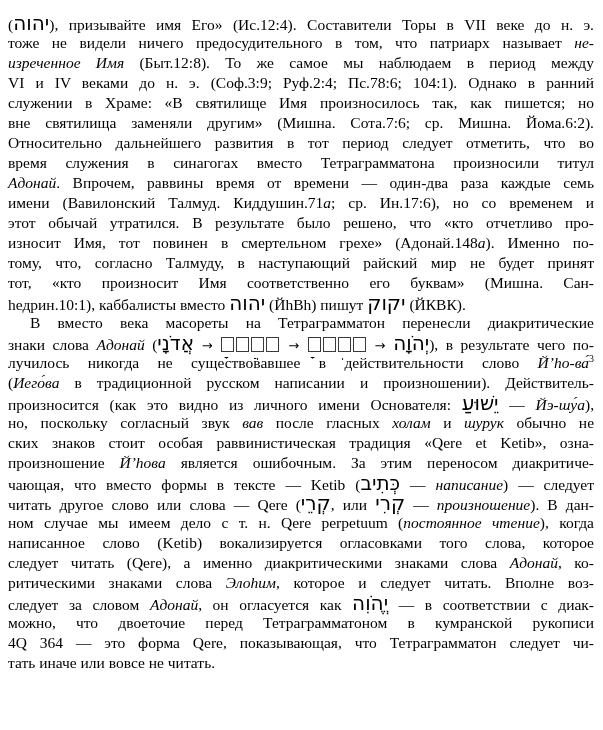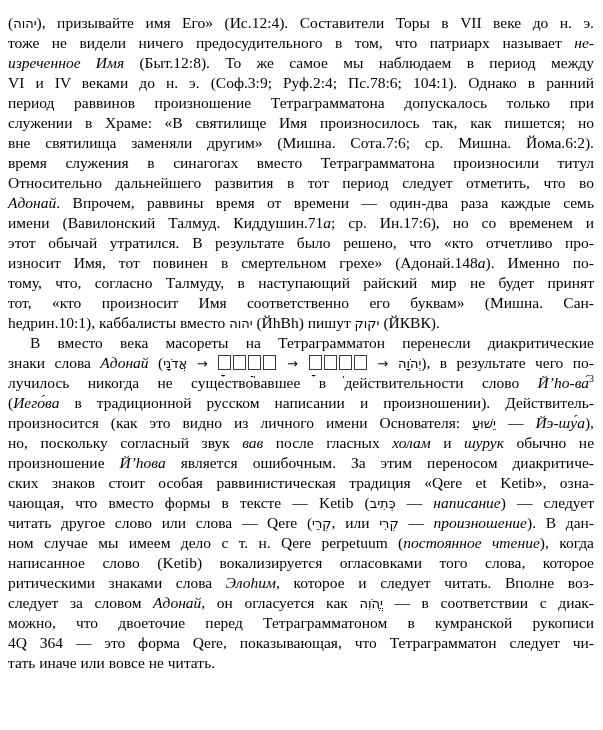--- a/index.html
+++ b/index.html
@@ -28,21 +28,21 @@
   .line.last {
     text-align-last: left;
   }
   .line.indent {
     text-indent: 22px;
   }
   .t  { font-style: normal; }
   .it { font-style: italic; }
   .heb {
     font-family: "DejaVu Sans", sans-serif;
-    font-size: 13px;
+    font-size: 20px;
     direction: rtl;
     unicode-bidi: isolate;
   }
   .arr {
     font-family: "DejaVu Sans", sans-serif;
     font-size: 13px;
   }
   .sup {
     font-size: 10px;
     vertical-align: super;
@@ -75,43 +75,43 @@
 </style>
 </head>
 <body>
 
 <div class="page">
   <div id="text-root">
       <div class="line"><span class="t">(</span><span class="heb">יהוה</span><span class="t">), призывайте имя Его» (Ис.12:4). Составители Торы в VII веке до н. э.</span></div>
       <div class="line"><span class="t">тоже не видели ничего предосудительного в том, что патриарх называет </span><span class="it">не-</span></div>
       <div class="line"><span class="it">изреченное Имя</span><span class="t"> (Быт.12:8). То же самое мы наблюдаем в период между</span></div>
       <div class="line"><span class="t">VI и IV веками до н. э. (Соф.3:9; Руф.2:4; Пс.78:6; 104:1). Однако в ранний</span></div>
-      <div class="line"><span class="t">период раввинов произношение Тетраграмматона допускалось только при</span></div>
       <div class="line"><span class="t">служении в Храме: «В святилище Имя произносилось так, как пишется; но</span></div>
       <div class="line"><span class="t">вне святилища заменяли другим» (Мишна. Сота.7:6; ср. Мишна. Йома.6:2).</span></div>
+      <div class="line"><span class="t">Относительно дальнейшего развития в тот период следует отметить, что во</span></div>
       <div class="line"><span class="t">время служения в синагогах вместо Тетраграмматона произносили титул</span></div>
-      <div class="line"><span class="t">Относительно дальнейшего развития в тот период следует отметить, что во</span></div>
       <div class="line"><span class="it">Адонай</span><span class="t">. Впрочем, раввины время от времени — один-два раза каждые семь</span></div>
       <div class="line"><span class="t">имени (Вавилонский Талмуд. Киддушин.71</span><span class="it">а</span><span class="t">; ср. Ин.17:6), но со временем и</span></div>
       <div class="line"><span class="t">этот обычай утратился. В результате было решено, что «кто отчетливо про-</span></div>
       <div class="line"><span class="t">износит Имя, тот повинен в смертельном грехе» (Адонай.148</span><span class="it">а</span><span class="t">). Именно по-</span></div>
       <div class="line"><span class="t">тому, что, согласно Талмуду, в наступающий райский мир не будет принят</span></div>
       <div class="line"><span class="t">тот, «кто произносит Имя соответственно его буквам» (Мишна. Сан-</span></div>
       <div class="line last"><span class="t">hедрин.10:1), каббалисты вместо </span><span class="heb">יהוה</span><span class="t"> (ЙhВh) пишут </span><span class="heb">יקוק</span><span class="t"> (ЙКВК).</span></div>
       <div class="line indent"><span class="t">В вместо века масореты на Тетраграмматон перенесли диакритические</span></div>
       <div class="line"><span class="t">знаки слова </span><span class="it">Адонай</span><span class="t"> (</span><span class="heb">אֲדֹנָי</span><span class="arr"> → </span><span class="boxes"><span class="bx"><span class="mk">&nbsp;ָ</span></span><span class="bx"></span><span class="bx"><span class="mk">&nbsp;ֲ</span></span><span class="bx"></span></span><span class="arr"> → </span><span class="boxes"><span class="bx"><span class="mk">&nbsp;ָ</span></span><span class="bx"></span><span class="bx"><span class="mk">&nbsp;ְ</span></span><span class="bx"></span></span><span class="arr"> → </span><span class="heb">יְהֹוָה</span><span class="t">), в результате чего по-</span></div>
       <div class="line"><span class="t">лучилось никогда не существовавшее в действительности слово </span><span class="it">Й’hо-ва́</span><span class="sup">3</span></div>
       <div class="line"><span class="t">(</span><span class="it">Иего́ва</span><span class="t"> в традиционной русском написании и произношении). Действитель-</span></div>
       <div class="line"><span class="t">произносится (как это видно из личного имени Основателя: </span><span class="heb">יֵשׁוּעַ</span><span class="t"> — </span><span class="it">Йэ-шу́а</span><span class="t">),</span></div>
       <div class="line"><span class="t">но, поскольку согласный звук </span><span class="it">вав</span><span class="t"> после гласных </span><span class="it">холам</span><span class="t"> и </span><span class="it">шурук</span><span class="t"> обычно не</span></div>
+      <div class="line"><span class="t">ских знаков стоит особая раввинистическая традиция «Qere et Ketib», озна-</span></div>
       <div class="line"><span class="t">произношение </span><span class="it">Й’hова</span><span class="t"> является ошибочным. За этим переносом диакритиче-</span></div>
-      <div class="line"><span class="t">ских знаков стоит особая раввинистическая традиция «Qere et Ketib», озна-</span></div>
       <div class="line"><span class="t">чающая, что вместо формы в тексте — Ketib (</span><span class="heb">כְּתִיב</span><span class="t"> — </span><span class="it">написание</span><span class="t">) — следует</span></div>
       <div class="line"><span class="t">читать другое слово или слова — Qere (</span><span class="heb">קְרֵי</span><span class="t">, или </span><span class="heb">קְרִי</span><span class="t"> — </span><span class="it">произношение</span><span class="t">). В дан-</span></div>
       <div class="line"><span class="t">ном случае мы имеем дело с т. н. Qere perpetuum (</span><span class="it">постоянное чтение</span><span class="t">), когда</span></div>
       <div class="line"><span class="t">написанное слово (Ketib) вокализируется огласовками того слова, которое</span></div>
+      <div class="line"><span class="t">следует читать (Qere), а именно диакритическими знаками слова </span><span class="it">Адонай</span><span class="t">, ко-</span></div>
       <div class="line"><span class="t">ритическими знаками слова </span><span class="it">Элоhим</span><span class="t">, которое и следует читать. Вполне воз-</span></div>
       <div class="line"><span class="t">следует за словом </span><span class="it">Адонай</span><span class="t">, он огласуется как </span><span class="heb">יֱהֹוִה</span><span class="t"> — в соответствии с диак-</span></div>
       <div class="line"><span class="t">можно, что двоеточие перед Тетраграмматоном в кумранской рукописи</span></div>
       <div class="line"><span class="t">4Q 364 — это форма Qere, показывающая, что Тетраграмматон следует чи-</span></div>
       <div class="line last"><span class="t">тать иначе или вовсе не читать.</span></div>
     </div>
 </div>
 
 </body></html>

